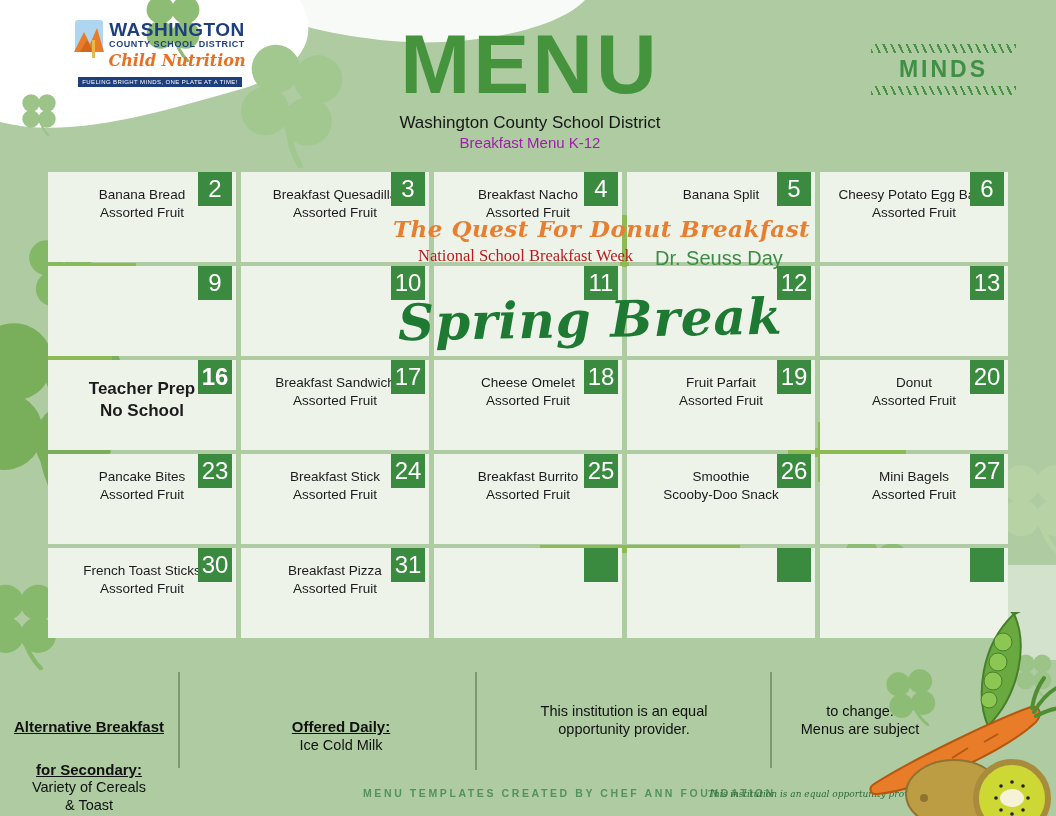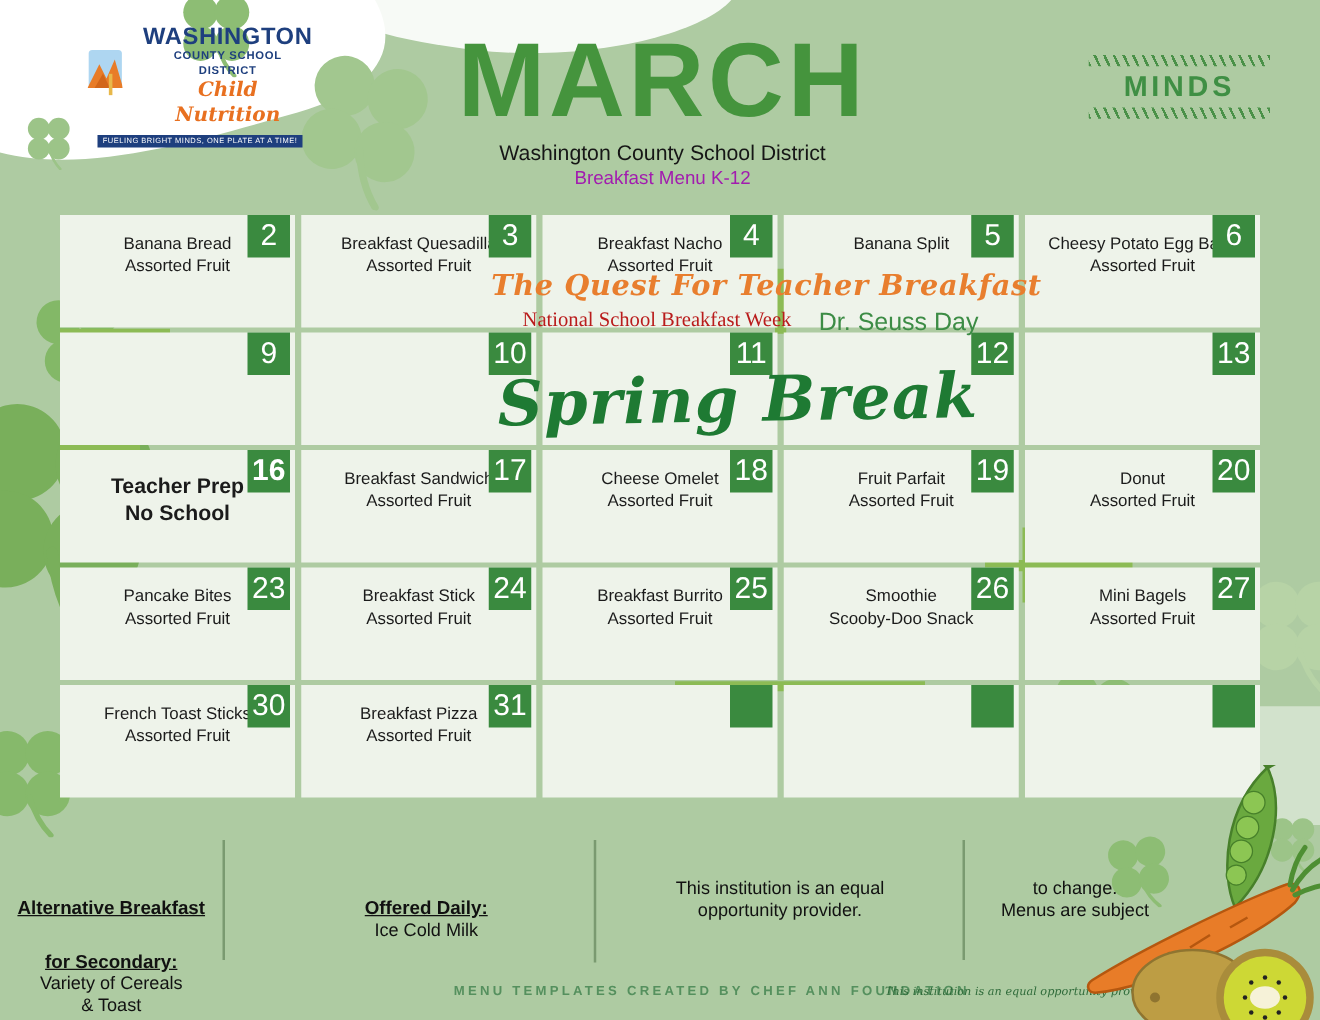--- a/index.html
+++ b/index.html
@@ -9,21 +9,21 @@
     font-family:"Liberation Sans",sans-serif;
   }
   
   .white-wave{position:absolute;left:0;top:0;z-index:1;}
   .shamrock{position:absolute;z-index:2;}
   .accent{position:absolute;background:#8cbb55;z-index:2;}
   .light-patch{position:absolute;background:rgba(255,255,255,.45);z-index:1;}
   .veggies{position:absolute;right:-6px;bottom:-8px;z-index:6;}
   
   .logo{position:absolute;left:70px;top:20px;z-index:3;width:180px;text-align:center;}
-  .logo-top{display:flex;align-items:center;justify-content:center;gap:16px;}
+  .logo-top{display:flex;align-items:flex-start;justify-content:center;gap:4px;}
   .logo-text1{font-size:19px;font-weight:bold;color:#1e3f7e;letter-spacing:.5px;line-height:1;}
   .logo-text2{font-size:9px;font-weight:bold;color:#1e3f7e;letter-spacing:.6px;line-height:1.3;}
   .logo-text3{font-size:16px;font-weight:bold;font-style:italic;color:#e87020;font-family:"DejaVu Serif",serif;line-height:1.2;}
   .logo-tagline{display:inline-block;background:#1e3f7e;color:#fff;font-size:6px;letter-spacing:.4px;padding:2px 4px;margin-top:2px;}
   
   .menu-title{position:absolute;left:320px;top:22px;width:420px;text-align:center;z-index:3;
     font-size:84px;font-weight:bold;color:#45943d;letter-spacing:3px;line-height:1;}
   .subtitle1{position:absolute;left:320px;top:113px;width:420px;text-align:center;z-index:3;font-size:17px;color:#161616;}
   .subtitle2{position:absolute;left:320px;top:134px;width:420px;text-align:center;z-index:3;font-size:15px;color:#a21caf;}
   .march-box{position:absolute;right:40px;top:44px;width:145px;text-align:center;z-index:3;}
@@ -123,21 +123,21 @@
     </svg>
     <div>
       <div class="logo-text1">WASHINGTON</div>
       <div class="logo-text2">COUNTY SCHOOL DISTRICT</div>
       <div class="logo-text3">Child Nutrition</div>
     </div>
   </div>
   <div class="logo-tagline">FUELING BRIGHT MINDS, ONE PLATE AT A TIME!</div>
 </div>
 
-<div class="menu-title">MARCH</div>
+<div class="menu-title">MENU</div>
 <div class="subtitle1">Washington County School District</div>
 <div class="subtitle2">Breakfast Menu K-12</div>
 <div class="march-box">
   <div class="hatch"></div>
   <div class="march-label">MINDS</div>
   <div class="hatch"></div>
 </div>
 
 <div class="calendar" id="calendar-grid">
     <div class="cell">
@@ -243,21 +243,21 @@
       <div class="badge"></div>
     </div>
     <div class="cell">
       <div class="badge"></div>
     </div>
     <div class="cell">
       <div class="badge"></div>
     </div>
   </div>
 
-<div class="ov quest">The Quest For Teacher Breakfast</div>
+<div class="ov quest">The Quest For Donut Breakfast</div>
 <div class="ov nsbw">National School Breakfast Week</div>
 <div class="ov seuss">Dr. Seuss Day</div>
 <div class="ov spring">Spring Break</div>
 
 <div id="info-row">
     <div class="info-col" style="left: 3px; width: 172px; top: 694px;">
       <div class="hd">Alternative Breakfast</div>
       <div class="hd">for Secondary:</div>
       <div>Variety of Cereals</div>
       <div>&amp; Toast</div>

